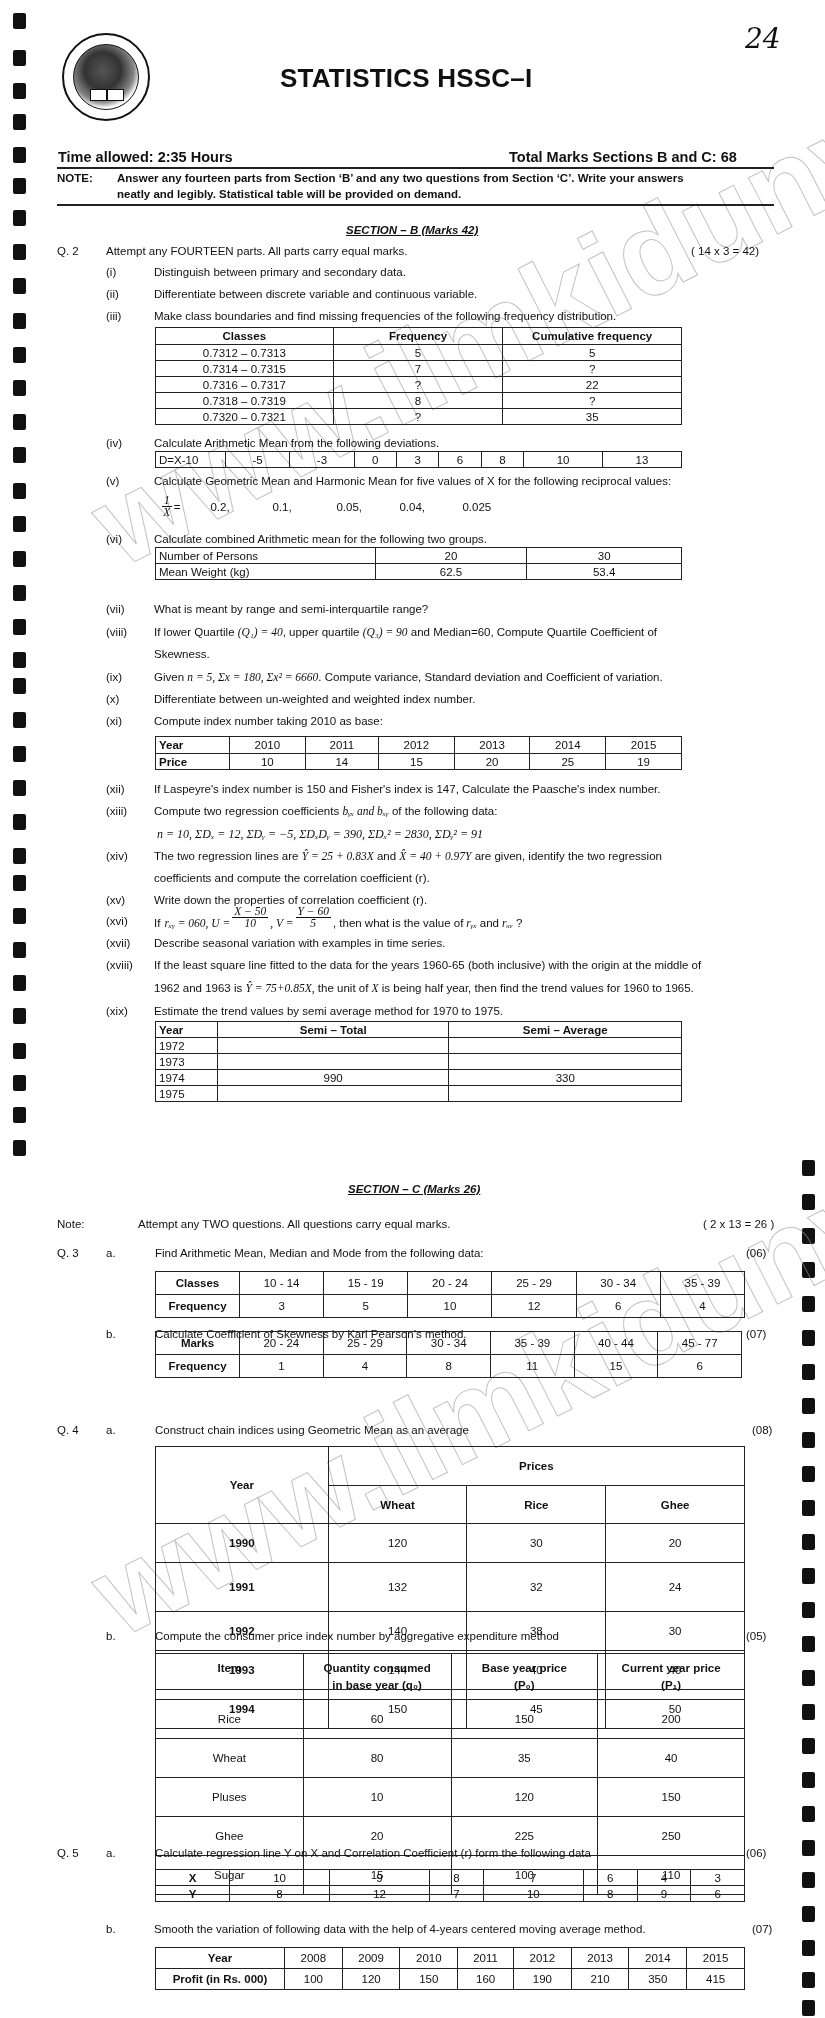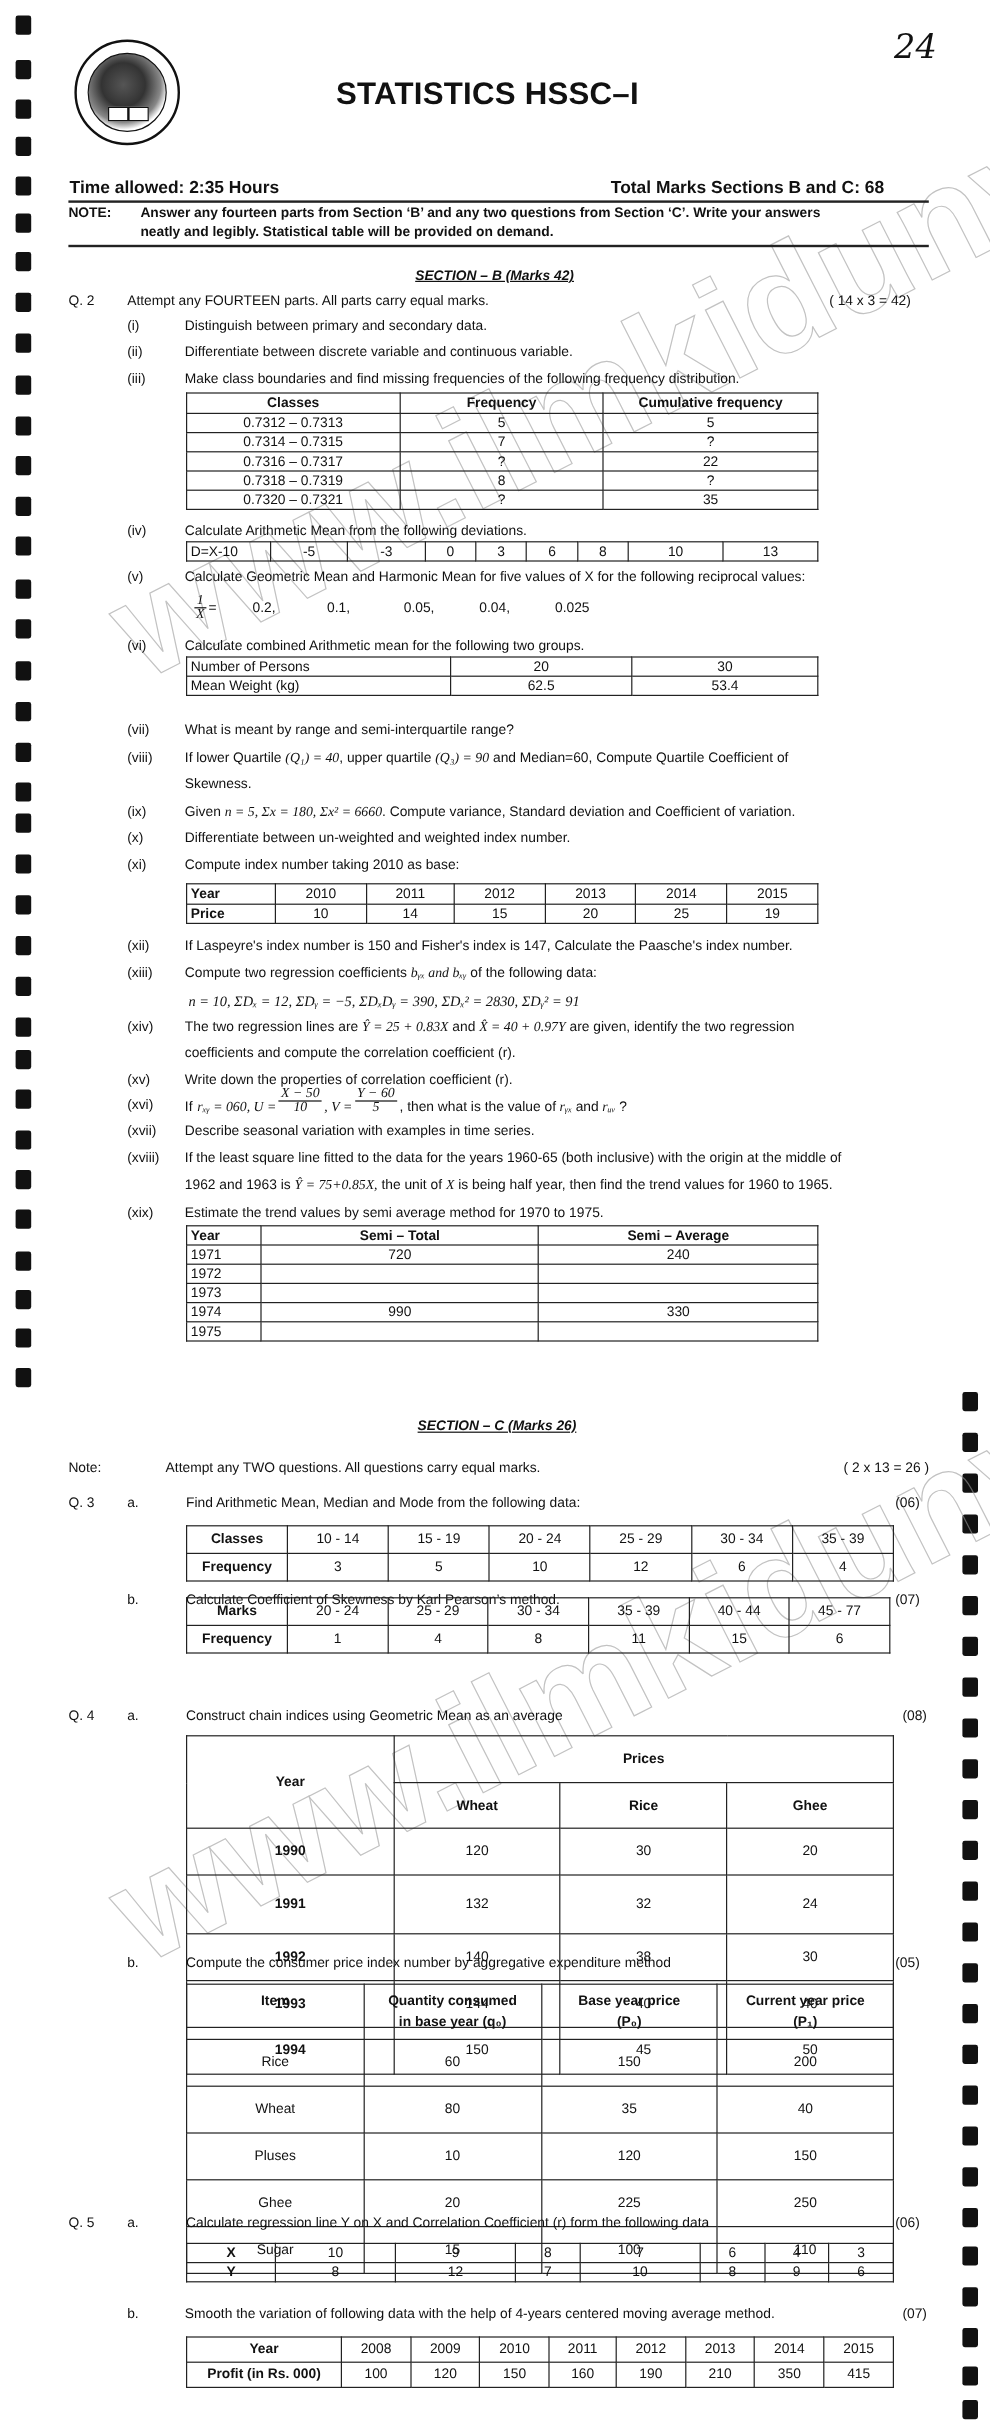--- a/index.html
+++ b/index.html
@@ -336,25 +336,20 @@
       <col style="width:232px">
       <col style="width:233px">
     </colgroup>
   <tbody>
       <tr style="height:16px">
     <th class="left">Year</th>
     <th>Semi – Total</th>
     <th>Semi – Average</th>
   </tr>
   <tr style="height:16px">
-        <td class="left">1971</td>
-        <td>720</td>
-        <td>240</td>
-      </tr>
-  <tr style="height:16px">
         <td class="left">1972</td>
         <td></td>
         <td></td>
       </tr>
   <tr style="height:16px">
         <td class="left">1973</td>
         <td></td>
         <td></td>
       </tr>
   <tr style="height:16px">

